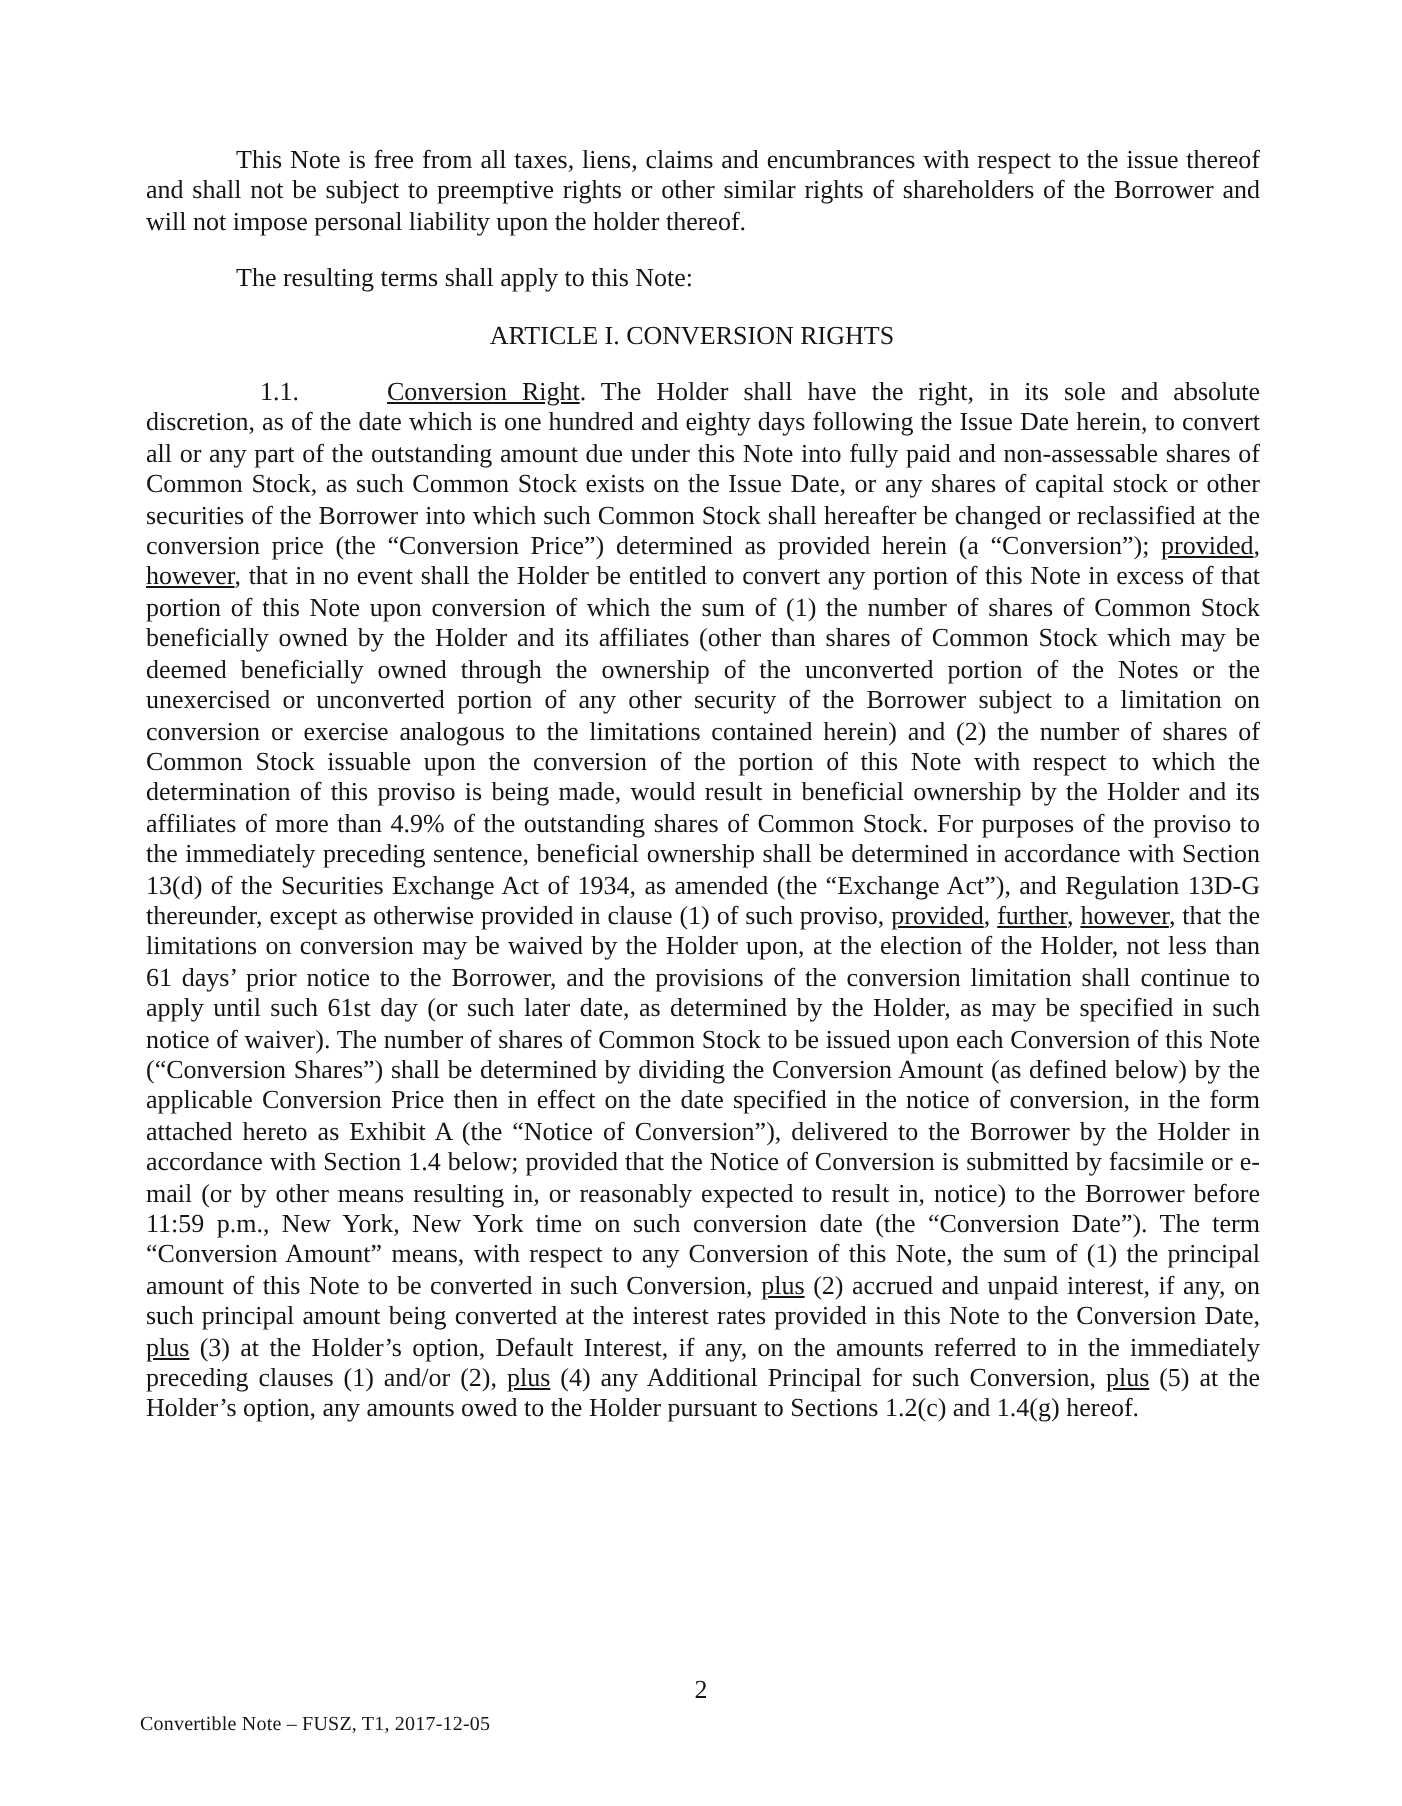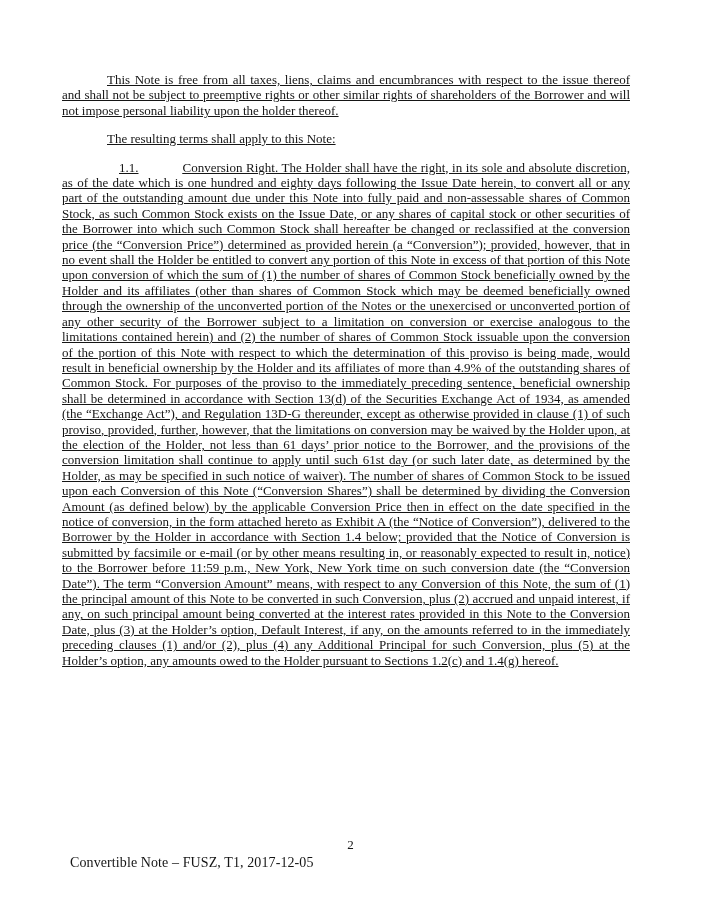--- a/index.html
+++ b/index.html
@@ -18,24 +18,23 @@
     line-height: 15.4px;
     overflow: hidden;
   }
   .content {
     position: absolute;
     left: 62px;
     top: 72px;
     width: 568px;
   }
   .para {
-    margin: 0 0 13px 0;
+    margin: 0 0 13px 11px;
     text-align: justify;
     text-indent: 45px;
-    text-decoration: underline;
   }
   .para.section {
     text-indent: 57px;
   }
   .heading {
     margin: 0 0 13px 0;
     text-align: center;
     text-indent: 0;
   }
   .tab {
@@ -50,31 +49,32 @@
     left: 0;
     right: 0;
     top: 837px;
     text-align: center;
     font-size: 13px;
   }
   .doc-ref {
     position: absolute;
     left: 70px;
     top: 855px;
-    font-size: 14px;
+    font-size: 10px;
     letter-spacing: 0.1px;
     text-align: right;
   }
 </style>
 </head>
 <body>
 
 <div class="page">
   <div class="content">
     <p class="para">This Note is free from all taxes, liens, claims and encumbrances with respect to the issue thereof and shall not be subject to preemptive rights or other similar rights of shareholders of the Borrower and will not impose personal liability upon the holder thereof.</p>
     <p class="para">The resulting terms shall apply to this Note:</p>
+    <p class="heading">ARTICLE I. CONVERSION RIGHTS</p>
     <p class="para section"><span>1.1.</span><span class="tab"></span><span class="u">Conversion Right</span><span>. The Holder shall have the right, in its sole and absolute discretion, as of the date which is one hundred and eighty days following the Issue Date herein, to convert all or any part of the outstanding amount due under this Note into fully paid and non-assessable shares of Common Stock, as such Common Stock exists on the Issue Date, or any shares of capital stock or other securities of the Borrower into which such Common Stock shall hereafter be changed or reclassified at the conversion price (the “Conversion Price”) determined as provided herein (a “Conversion”); </span><span class="u">provided</span><span>, </span><span class="u">however</span><span>, that in no event shall the Holder be entitled to convert any portion of this Note in excess of that portion of this Note upon conversion of which the sum of (1) the number of shares of Common Stock beneficially owned by the Holder and its affiliates (other than shares of Common Stock which may be deemed beneficially owned through the ownership of the unconverted portion of the Notes or the unexercised or unconverted portion of any other security of the Borrower subject to a limitation on conversion or exercise analogous to the limitations contained herein) and (2) the number of shares of Common Stock issuable upon the conversion of the portion of this Note with respect to which the determination of this proviso is being made, would result in beneficial ownership by the Holder and its affiliates of more than 4.9% of the outstanding shares of Common Stock. For purposes of the proviso to the immediately preceding sentence, beneficial ownership shall be determined in accordance with Section 13(d) of the Securities Exchange Act of 1934, as amended (the “Exchange Act”), and Regulation 13D-G thereunder, except as otherwise provided in clause (1) of such proviso, </span><span class="u">provided</span><span>, </span><span class="u">further</span><span>, </span><span class="u">however</span><span>, that the limitations on conversion may be waived by the Holder upon, at the election of the Holder, not less than 61 days’ prior notice to the Borrower, and the provisions of the conversion limitation shall continue to apply until such 61st day (or such later date, as determined by the Holder, as may be specified in such notice of waiver). The number of shares of Common Stock to be issued upon each Conversion of this Note (“Conversion Shares”) shall be determined by dividing the Conversion Amount (as defined below) by the applicable Conversion Price then in effect on the date specified in the notice of conversion, in the form attached hereto as Exhibit A (the “Notice of Conversion”), delivered to the Borrower by the Holder in accordance with Section 1.4 below; provided that the Notice of Conversion is submitted by facsimile or e-mail (or by other means resulting in, or reasonably expected to result in, notice) to the Borrower before 11:59 p.m., New York, New York time on such conversion date (the “Conversion Date”). The term “Conversion Amount” means, with respect to any Conversion of this Note, the sum of (1) the principal amount of this Note to be converted in such Conversion, </span><span class="u">plus</span><span> (2) accrued and unpaid interest, if any, on such principal amount being converted at the interest rates provided in this Note to the Conversion Date, </span><span class="u">plus</span><span> (3) at the Holder’s option, Default Interest, if any, on the amounts referred to in the immediately preceding clauses (1) and/or (2), </span><span class="u">plus</span><span> (4) any Additional Principal for such Conversion, </span><span class="u">plus</span><span> (5) at the Holder’s option, any amounts owed to the Holder pursuant to Sections 1.2(c) and 1.4(g) hereof.</span></p>
   </div>
 
   <div class="page-number">2</div>
 
   <div class="doc-ref">Convertible Note – FUSZ, T1, 2017-12-05</div>
 </div>
 
 </body></html>

